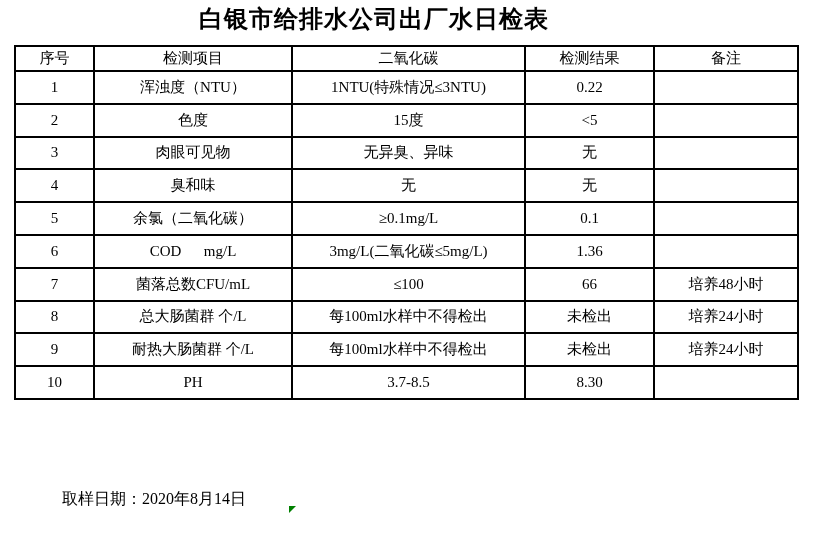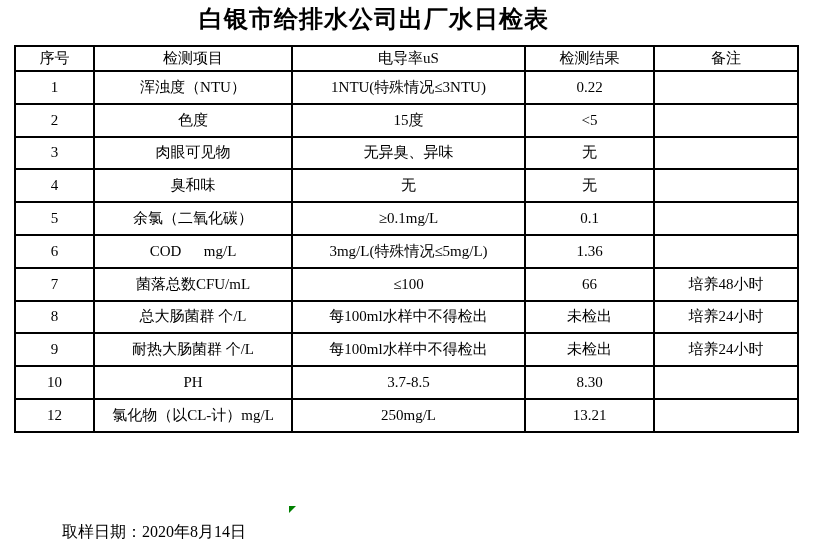--- a/index.html
+++ b/index.html
@@ -27,21 +27,21 @@
   }
   thead tr { height:25px; }
   tbody tr { height:32.8px; }
   .tri {
     position:absolute; width:0; height:0;
     border-top:7px solid #008000;
     border-right:7px solid transparent;
   }
   .tri-top-left  { left:16px; top:47px; }
   .tri-bottom    { left:289px; top:506px; }
-  .footer { position:absolute; top:522px; left:0; width:822px; height:24px; font-size:16px;text-align:right; }
+  .footer { position:absolute; top:489px; left:0; width:822px; height:24px; font-size:16px;text-align:right; }
   .footer span { position:absolute; white-space:pre; }
   .footer .f-sampling { left:62px; }
   .footer .f-testing  { left:366px; }
   .footer .f-reporter { left:618px; }
 </style>
 </head>
 <body>
 
 <div class="title">白银市给排水公司出厂水日检表</div>
 
@@ -52,21 +52,21 @@
     <col style="width:79px">
     <col style="width:198px">
     <col style="width:233px">
     <col style="width:129px">
     <col style="width:144px">
   </colgroup>
   <thead>
     <tr>
       <th>序号</th>
       <th>检测项目</th>
-      <th>电导率uS</th>
+      <th>二氧化碳</th>
       <th>检测结果</th>
       <th>备注</th>
     </tr>
   </thead>
   <tbody id="table-body">
   <tr>
     <td>1</td>
     <td>浑浊度（NTU）</td>
     <td>1NTU(特殊情况≤3NTU)</td>
     <td>0.22</td>
@@ -101,21 +101,21 @@
     <td>5</td>
     <td>余氯（二氧化碳）</td>
     <td>≥0.1mg/L</td>
     <td>0.1</td>
     <td></td>
   </tr>
 
   <tr>
     <td>6</td>
     <td>COD      mg/L</td>
-    <td>3mg/L(特殊情况≤5mg/L)</td>
+    <td>3mg/L(二氧化碳≤5mg/L)</td>
     <td>1.36</td>
     <td></td>
   </tr>
 
   <tr>
     <td>7</td>
     <td>菌落总数CFU/mL</td>
     <td>≤100</td>
     <td>66</td>
     <td>培养48小时</td>
@@ -139,27 +139,20 @@
 
   <tr>
     <td>10</td>
     <td>PH</td>
     <td>3.7-8.5</td>
     <td>8.30</td>
     <td></td>
   </tr>
 
 
-  <tr>
-    <td>12</td>
-    <td>氯化物（以CL-计）mg/L</td>
-    <td>250mg/L</td>
-    <td>13.21</td>
-    <td></td>
-  </tr>
 
 </tbody>
 </table>
 
 <div class="tri tri-bottom"></div>
 
 <div class="footer">
   <span class="f-sampling">取样日期：2020年8月14日</span>
 </div>
 

